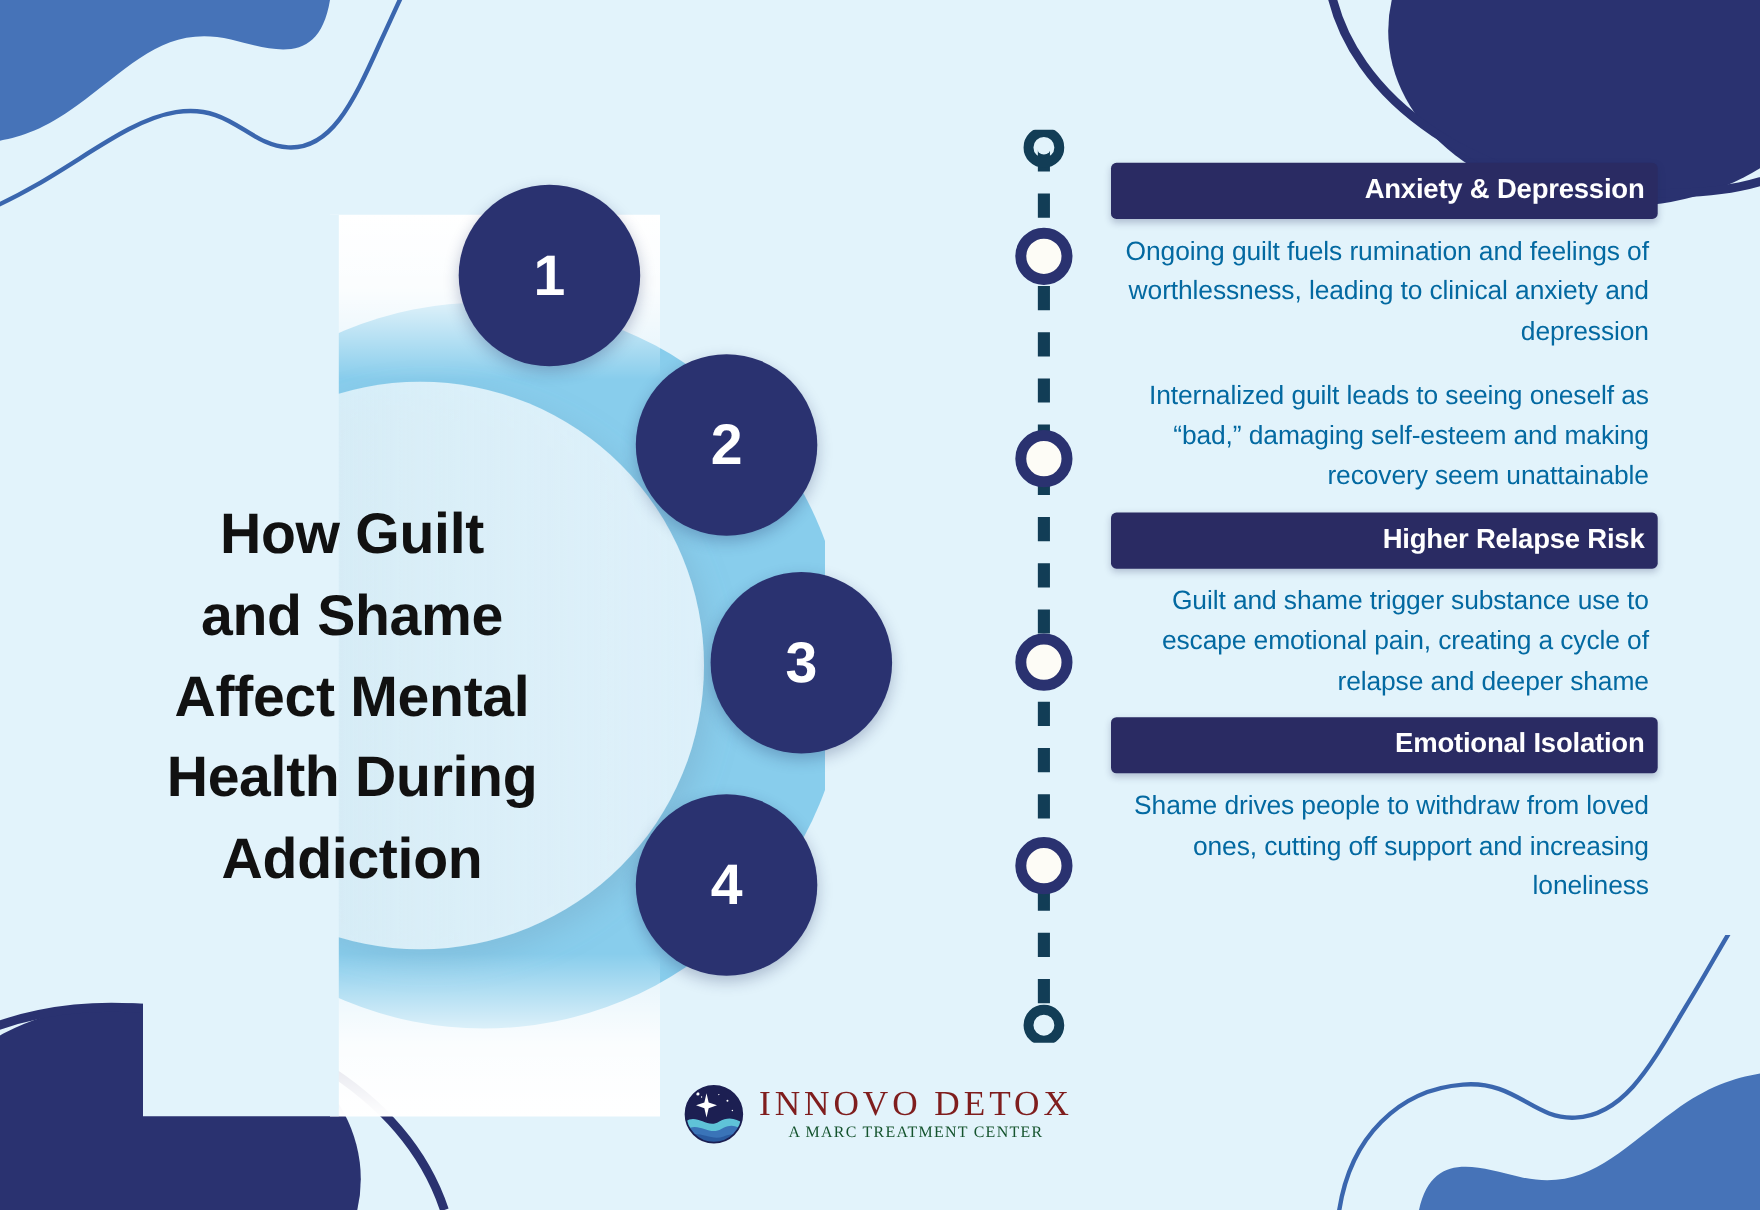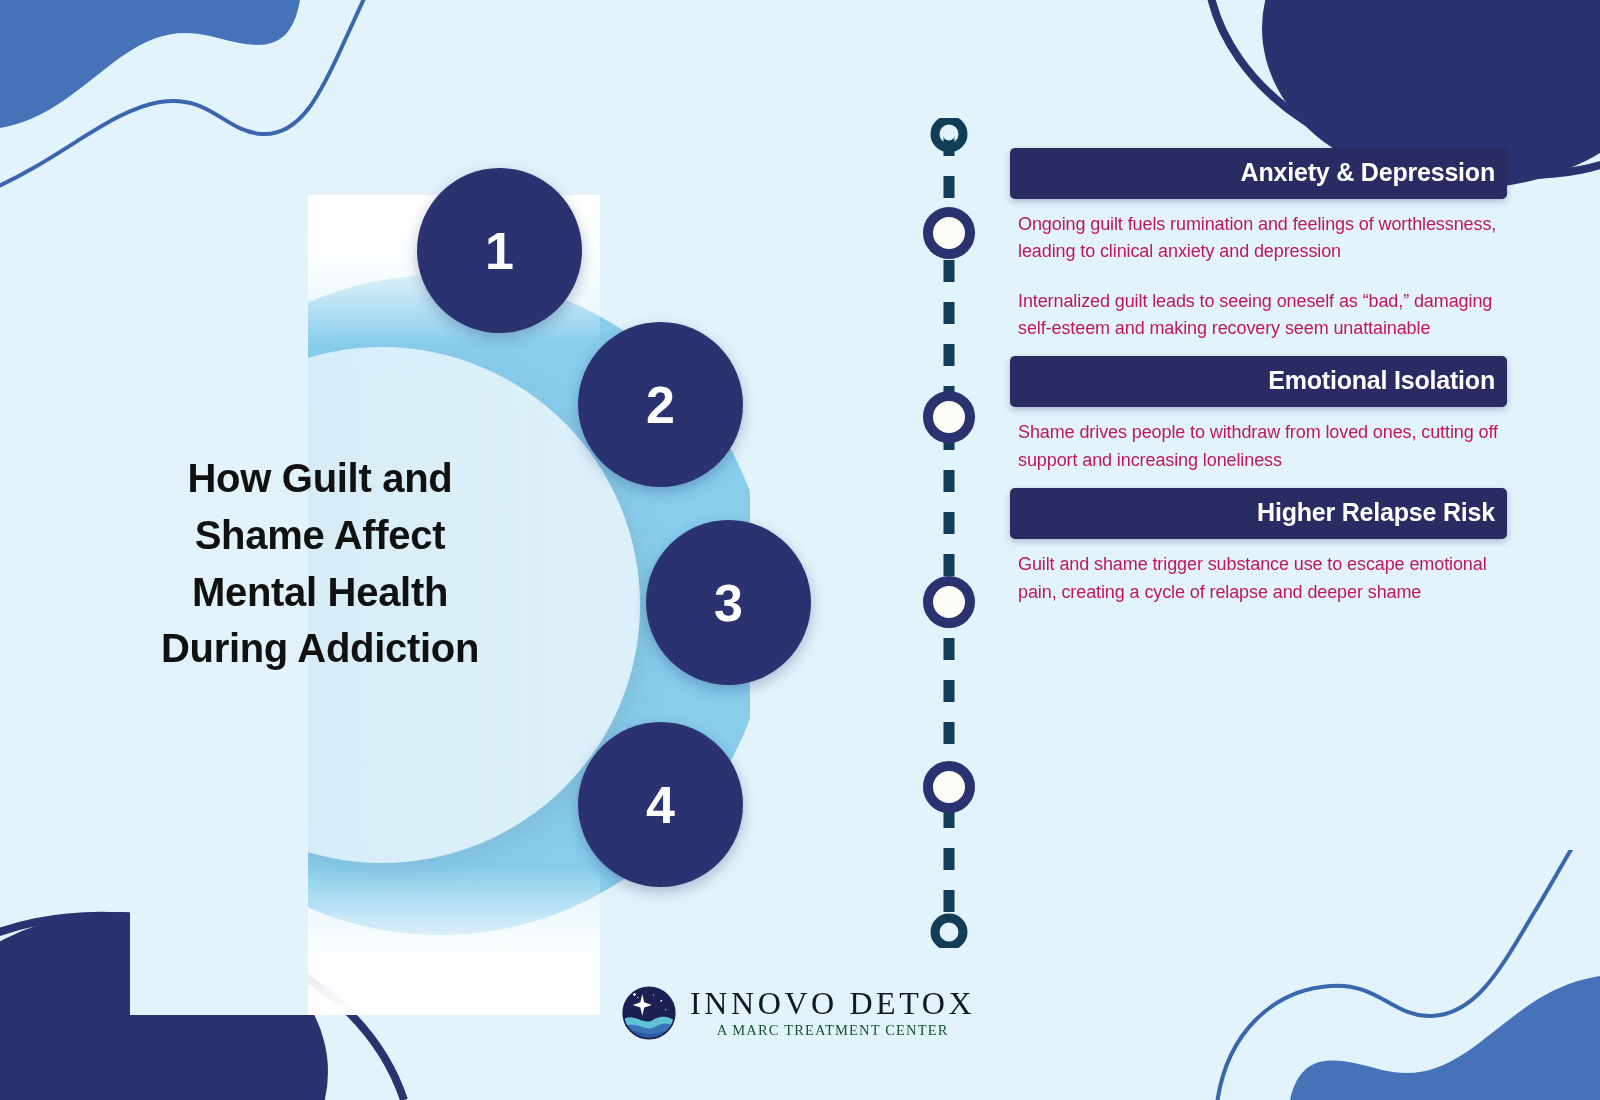--- a/index.html
+++ b/index.html
@@ -32,21 +32,21 @@
     left:130px; top:195px;
     width:620px; height:820px;
   }
 
   
   #page-title{
     position:absolute;
     left:150px; top:450px;
     width:340px;
     text-align:center;
-    font-size:40px;
+    font-size:52px;
     line-height:1.42;
     font-weight:bold;
     color:#111111;
     letter-spacing:-0.3px;
     z-index:6;
   }
 
   
   .num-circle{
     position:absolute;
@@ -86,45 +86,45 @@
     color:#ffffff;
     font-size:25px;
     font-weight:bold;
     text-align:right;
     padding:10px 12px 12px;
     border-radius:5px;
     letter-spacing:-0.2px;
     box-shadow:0 3px 7px rgba(30,40,90,.25);
   }
   .step-body{
-    color:#be185d;
-    font-size:18px;
+    color:#0369a1;
+    font-size:24px;
     line-height:1.52;
-    text-align:left;
+    text-align:right;
     padding:12px 8px 10px;
     letter-spacing:-0.1px;
   }
   .s1 .step-body{ padding-bottom:6px; }
 
   
   #logo{
     position:absolute;
     left:621px; top:985px;
     display:flex;
     align-items:center;
     gap:13px;
     z-index:8;
   }
   #logo-mark{ width:56px; height:56px; flex:0 0 auto; }
   #logo-text{ display:flex; flex-direction:column; justify-content:center; }
   #logo-name{
     font-family:"Liberation Serif", serif;
     font-size:32px;
     letter-spacing:3.6px;
-    color:#0f172a;
+    color:#7f1d1d;
     line-height:1.06;
   }
   #logo-tagline{
     font-family:"Liberation Serif", serif;
     font-size:14.5px;
     letter-spacing:1.15px;
     color:#14532d;
     text-align:center;
     line-height:1.2;
     margin-top:1px;
@@ -220,28 +220,28 @@
 
     <div class="step s1">
       <div class="step-header">Anxiety &amp; Depression</div>
       <div class="step-body">Ongoing guilt fuels rumination and feelings of worthlessness, leading to clinical anxiety and depression</div>
     </div>
 
     <div class="step s2">
       <div class="step-body">Internalized guilt leads to seeing oneself as “bad,” damaging self-esteem and making recovery seem unattainable</div>
     </div>
 
+    <div class="step s4">
+      <div class="step-header">Higher Relapse Risk</div>
+      <div class="step-body">Guilt and shame trigger substance use to escape emotional pain, creating a cycle of relapse and deeper shame</div>
+    </div>
+
     <div class="step s3">
       <div class="step-header">Emotional Isolation</div>
       <div class="step-body">Shame drives people to withdraw from loved ones, cutting off support and increasing loneliness</div>
-    </div>
-
-    <div class="step s4">
-      <div class="step-header">Higher Relapse Risk</div>
-      <div class="step-body">Guilt and shame trigger substance use to escape emotional pain, creating a cycle of relapse and deeper shame</div>
     </div>
 
   </div>
 
   <div id="logo">
     <svg id="logo-mark" viewBox="0 0 100 100">
       <defs>
         <clipPath id="globeClip">
             <circle cx="50" cy="50" r="46"></circle>
           </clipPath>

